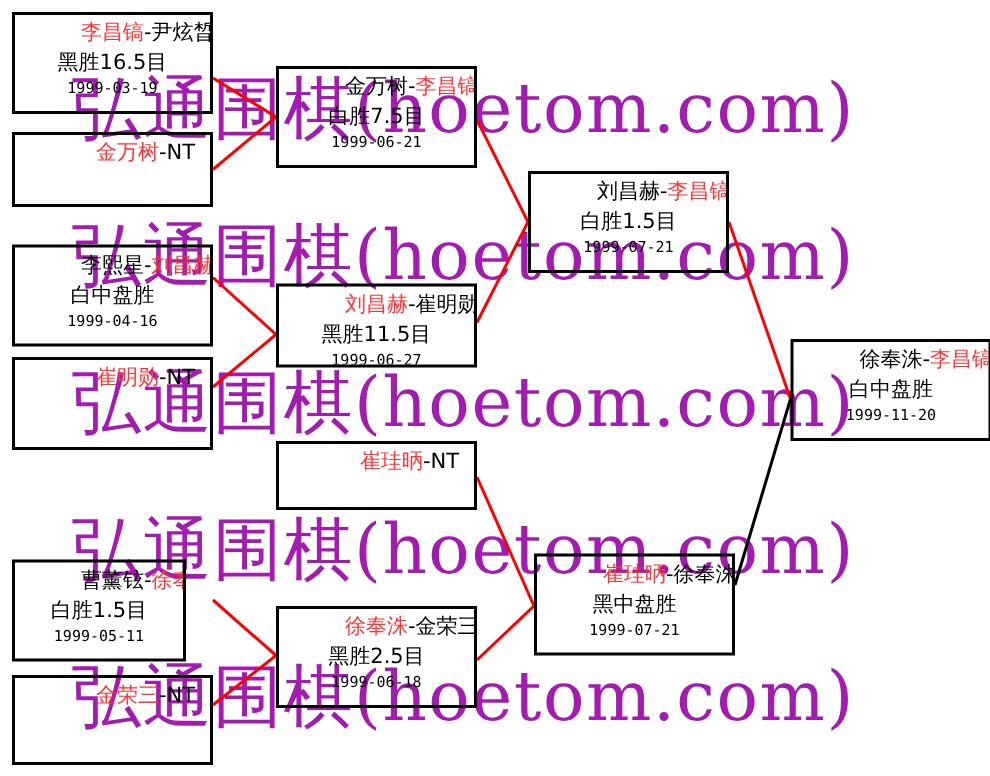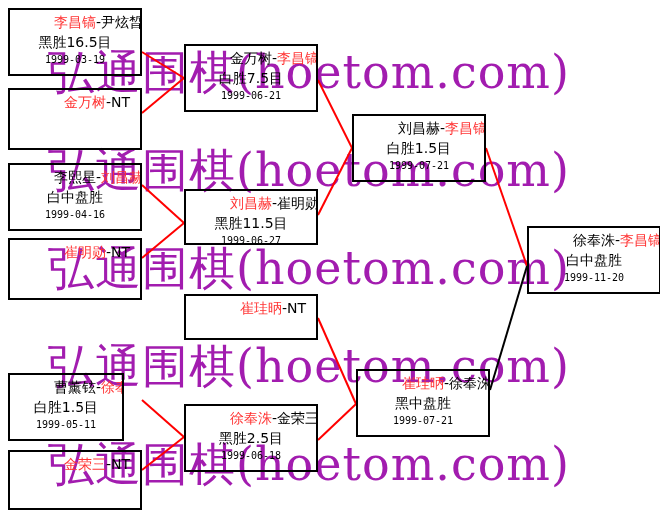--- a/index.html
+++ b/index.html
@@ -77,21 +77,21 @@
       <line x1="486" y1="148" x2="527" y2="266" stroke="#ff0000" stroke-width="2"></line>
       <line x1="490" y1="390" x2="527" y2="266" stroke="#000000" stroke-width="2"></line>
     </svg>
 
   <div id="nodes">
       <div class="node" style="left: 8px; top: 8px; width: 134px; height: 68px;">
         <div class="ln match"><span class="w">李昌镐</span><span class="sep">-</span><span class="b">尹炫晳</span></div>
         <div class="ln res">黑胜16.5目</div>
         <div class="ln mono">1999-03-19</div>
       </div>
-      <div class="node" style="left: 8px; top: 88px; width: 134px; height: 62px;">
+      <div class="node" style="left: 8px; top: 88px; width: 134px; height: 50px;">
         <div class="ln match"><span class="w">金万树</span><span class="sep">-</span><span class="b">NT</span></div>
       </div>
       <div class="node" style="left: 8px; top: 163px; width: 134px; height: 68px;">
         <div class="ln match"><span class="b">李熙星</span><span class="sep">-</span><span class="w">刘昌赫</span></div>
         <div class="ln res">白中盘胜</div>
         <div class="ln mono">1999-04-16</div>
       </div>
       <div class="node" style="left: 8px; top: 238px; width: 134px; height: 62px;">
         <div class="ln match"><span class="w">崔明勋</span><span class="sep">-</span><span class="b">NT</span></div>
       </div>

